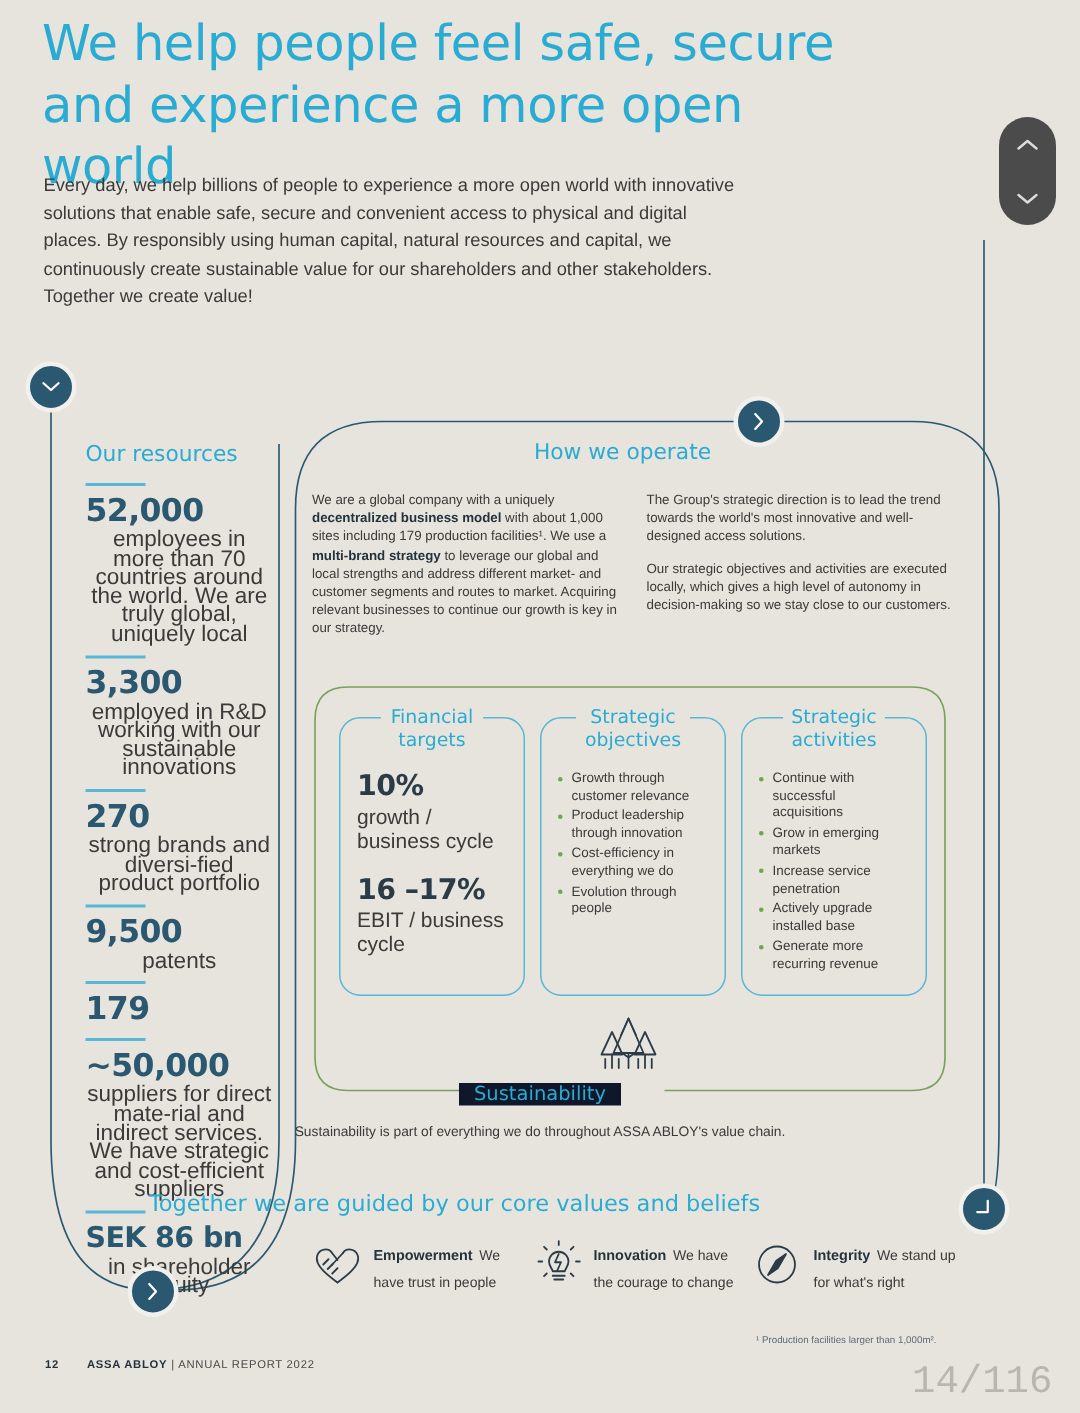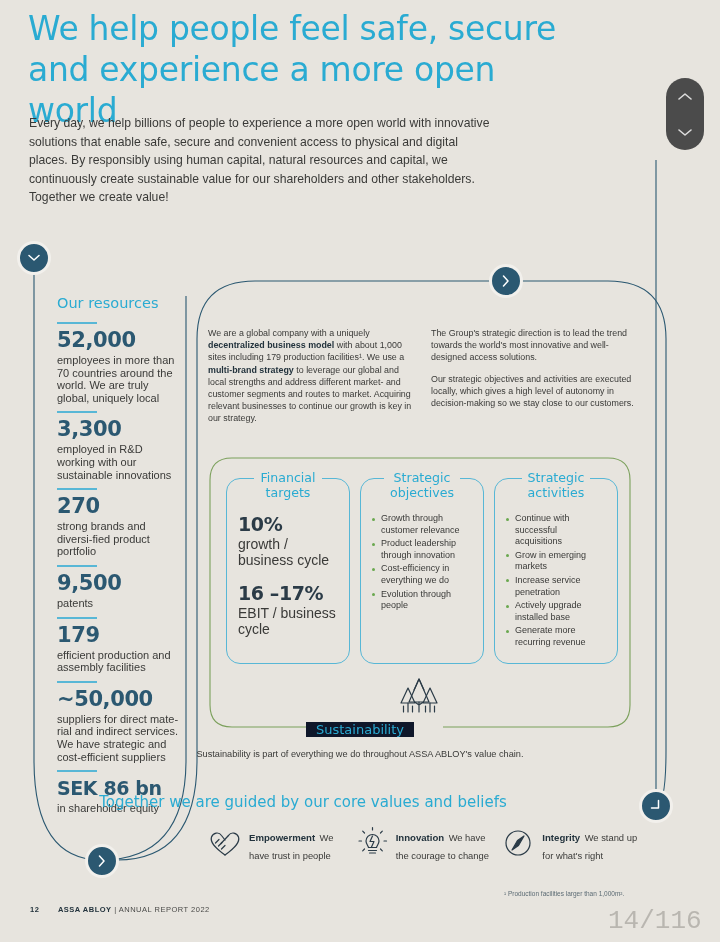--- a/index.html
+++ b/index.html
@@ -56,21 +56,21 @@
   }
   .res-list{position:absolute;left:57px;top:322px;width:125px;}
   .res-item{margin-bottom:7px;}
   .res-item .rule{width:40px;height:2px;background:#58b7d6;margin-bottom:4px;}
   .res-item .big{
     font-family:"DejaVu Sans", sans-serif;
     font-size:21px;font-weight:700;color:#2b5871;line-height:25px;
     letter-spacing:-0.4px;
   }
   .res-item .big.sek{font-size:19px;}
-  .res-item .desc{font-size:11px;line-height:12.6px;color:#3a3a38;margin-top:1px;}
+  .res-item .desc{font-size:15px;line-height:12.6px;color:#3a3a38;margin-top:1px;text-align:center;}
 
   
   .hwo-title{
     position:absolute;left:0;top:294px;width:720px;text-align:center;
     font-family:"DejaVu Sans", sans-serif;font-size:14.5px;color:#2aabd2;
   }
   .hwo-title span{position:relative;left:55px;}
   .hwo-cols{position:absolute;left:208px;top:327px;width:430px;display:flex;gap:18px;}
   .hwo-col{width:205px;font-size:8.9px;line-height:12.2px;color:#3a3a38;}
   .hwo-col p{margin:0 0 9px 0;}
@@ -244,37 +244,39 @@
 
     <div class="res-item">
       <div class="rule"></div>
       <div class="big">9,500</div>
       <div class="desc">patents</div>
     </div>
 
     <div class="res-item">
       <div class="rule"></div>
       <div class="big">179</div>
-      <div class="desc">efficient production and assembly facilities</div>
     </div>
 
     <div class="res-item">
       <div class="rule"></div>
       <div class="big">~50,000</div>
       <div class="desc">suppliers for direct mate-rial and indirect services. We have strategic and cost-efficient suppliers</div>
     </div>
 
     <div class="res-item">
       <div class="rule"></div>
       <div class="big sek">SEK 86 bn</div>
       <div class="desc">in shareholder equity</div>
     </div>
 
   </div>
 
+  <div class="hwo-title">
+    <span>How we operate</span>
+  </div>
 
   <div class="hwo-cols">
     <div class="hwo-col">
       <p><span>We are a global company with a uniquely </span><b>decentralized business model</b><span> with about 1,000 sites including 179 production facilities¹. We use a </span><b>multi-brand strategy</b><span> to leverage our global and local strengths and address different market- and customer segments and routes to market. Acquiring relevant businesses to continue our growth is key in our strategy.</span></p>
     </div>
     <div class="hwo-col">
       <p>The Group's strategic direction is to lead the trend towards the world's most innovative and well-designed access solutions.</p>
       <p>Our strategic objectives and activities are executed locally, which gives a high level of autonomy in decision-making so we stay close to our customers.</p>
     </div>
   </div>

